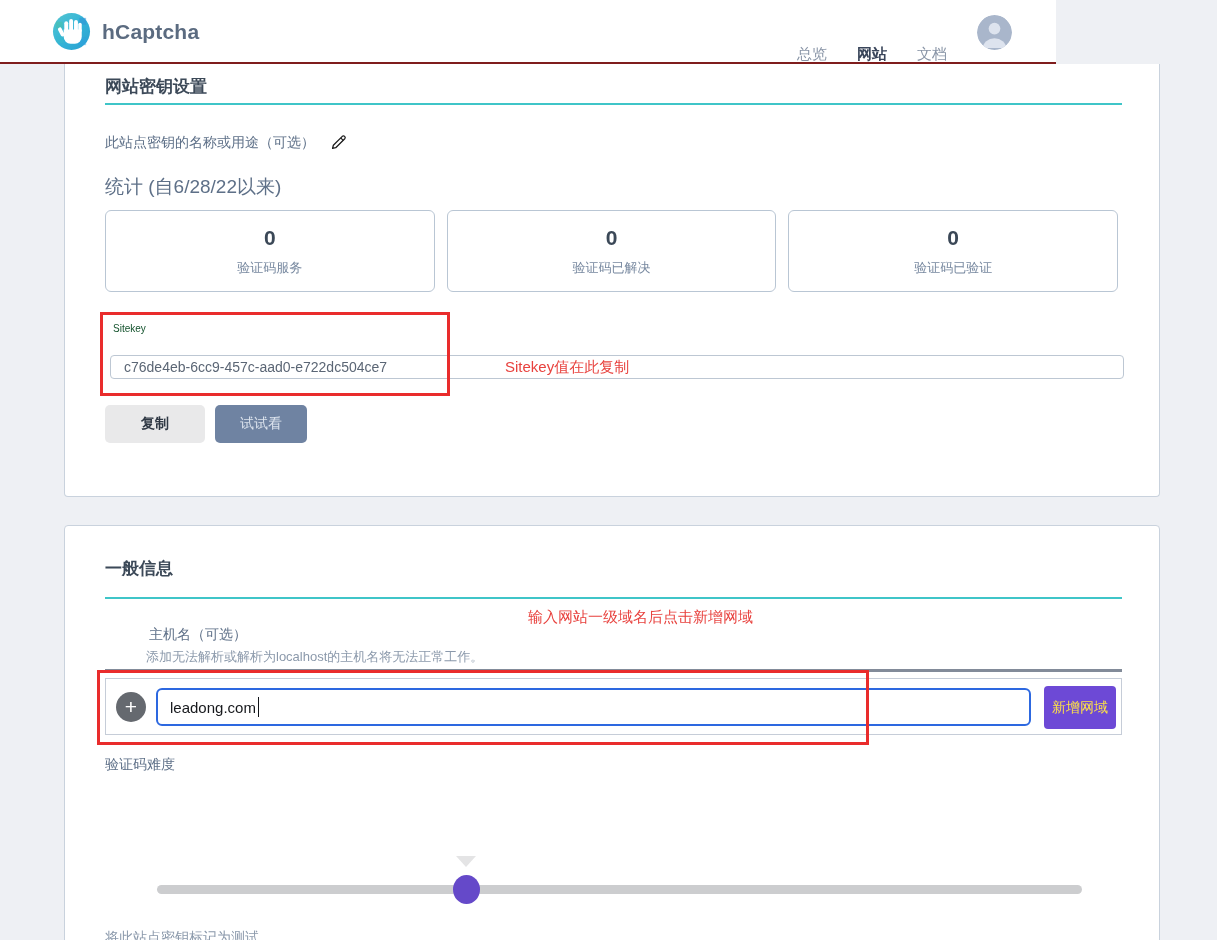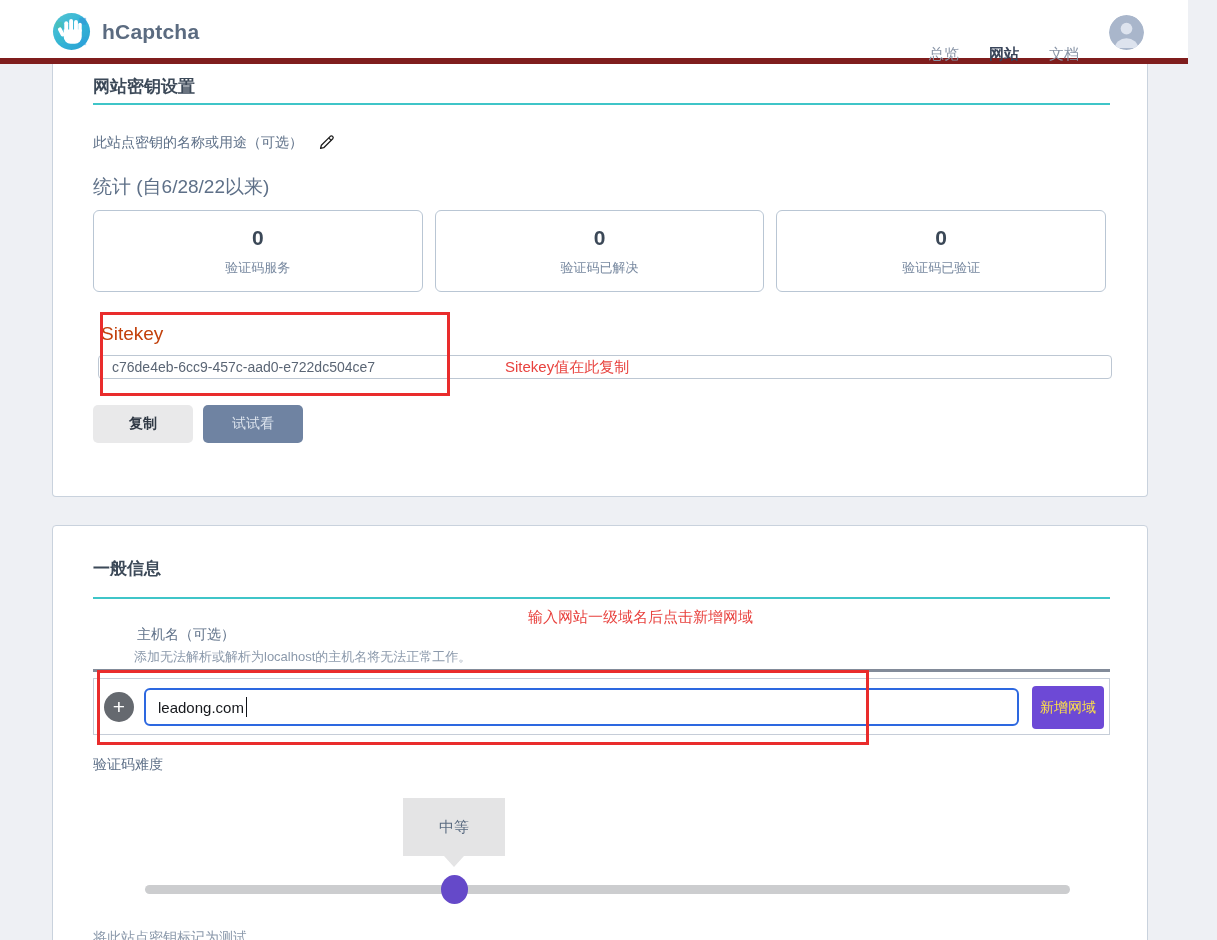--- a/index.html
+++ b/index.html
@@ -1,32 +1,32 @@
 <!DOCTYPE html>
 <html><head>
 <meta charset="utf-8">
 <style>
   * { margin:0; padding:0; box-sizing:border-box; }
   body { font-family:"Liberation Sans","DejaVu Sans",sans-serif; }
   .page { position:relative; width:1217px; height:940px; background:#eef0f4; overflow:hidden; }
   .abs { position:absolute; }
 
   
-  .navbar { position:absolute; top:0; left:0; width:1188px; height:64px; background:#ffffff;
-            border-bottom:6px solid #7f1d1d; z-index:6; }
+  .navbar { position:absolute; top:0; left:0; width:1056px; height:64px; background:#ffffff;
+            border-bottom:2px solid #7f1d1d; z-index:6; }
   .brand { position:absolute; left:52px; top:12px; display:flex; align-items:center; gap:11px; cursor:pointer; }
   .logo { width:39px; height:39px; display:block; }
   .brand-text { font-size:21px; font-weight:bold; color:#5b6b80; letter-spacing:.2px; }
   .navlinks { position:absolute; right:44px; top:0; height:64px; display:flex; align-items:center; gap:30px; }
   .navlink { font-size:15px; color:#8894a6; text-decoration:none; cursor:pointer;margin-top:44px; }
   .navlink.active { color:#39455a; font-weight:bold; }
   .avatar { width:35px; height:35px; border-radius:50%; overflow:hidden; cursor:pointer; display:block; }
 
   
-  .card { position:absolute; left:52px; width:1096px; background:#ffffff;
+  .card { position:absolute; left:64px; width:1096px; background:#ffffff;
           border:1px solid #c9d2dd; border-radius:4px; }
   .card1 { top:64px; height:433px; border-top:none; border-radius:0 0 4px 4px; }
   .card2 { top:525px; height:500px; }
 
   .sec-title { font-size:17px; font-weight:bold; color:#3c4958; }
   .teal-line { height:2px; background:#3fc5c8; }
 
   .muted-label { font-size:14px; color:#5e7088; }
   .hint { font-size:13px; color:#8b99ab; }
 
@@ -40,21 +40,21 @@
   .stat-value { font-size:21px; font-weight:bold; color:#3b4857; }
   .stat-label { font-size:13px; color:#7889a0; margin-top:9px; }
 
   .text-input { display:block; width:1014px; height:24px; border:1px solid #bdc7d3; border-radius:4px;
                 background:#fff; padding:0 13px; font-size:14px; color:#5b6675;
                 font-family:"Liberation Sans","DejaVu Sans",sans-serif; outline:none; }
 
   .btn { display:flex; align-items:center; justify-content:center; border:none; border-radius:5px;
          font-size:14px; cursor:pointer; font-family:inherit; }
   .btn-copy { width:100px; height:38px; background:#e9e9ea; color:#2f3844; font-weight:bold; }
-  .btn-try  { width:100px; height:38px; background:#6f83a2; color:#dde4ee; }
+  .btn-try  { width:92px; height:38px; background:#6f83a2; color:#dde4ee; }
   .btn-add  { width:72px; height:43px; background:#6d49d6; color:#fde047; border-radius:4px; }
 
   
   .thick-divider { height:3px; background:#828b99; }
   .host-box { border:1px solid #c6cdd8; background:#fff; }
   .plus-circle { width:30px; height:30px; border-radius:50%; background:#65696f; color:#fff;
                  display:flex; align-items:center; justify-content:center;
                  font-size:21px; line-height:1; cursor:pointer; padding-bottom:2px; }
   .host-input { display:flex; align-items:center; width:875px; height:38px;
                 border:2px solid #2d68e0; border-radius:6px; background:#fff;
@@ -138,21 +138,21 @@
       <div class="stat-card">
         <div class="stat-value">0</div>
         <div class="stat-label">验证码已解决</div>
       </div>
       <div class="stat-card">
         <div class="stat-value">0</div>
         <div class="stat-label">验证码已验证</div>
       </div>
     </div>
 
-    <div class="abs" style="left:48px; top:259px; font-size:19px; color:#c2410c;">Sitekey</div>
+    <div class="abs" style="left:48px; top:259px; font-size:10px; color:#14532d;">Sitekey</div>
     <input class="text-input abs" style="left: 45px; top: 291px;" readonly="" value="c76de4eb-6cc9-457c-aad0-e722dc504ce7">
 
     <button class="btn btn-copy abs" style="left:40px; top:341px;">复制</button>
     <button class="btn btn-try abs" style="left:150px; top:341px;">试试看</button>
   </section>
 
   <section class="card card2">
     <h2 class="sec-title abs" style="left:40px; top:31px;">一般信息</h2>
     <div class="teal-line abs" style="left:40px; top:71px; width:1017px;"></div>
 
@@ -165,21 +165,20 @@
       <div class="plus-circle abs" style="left:10px; top:13px;">+</div>
       <div class="host-input abs" style="left:50px; top:9px;">
         <span>leadong.com</span>
           <span class="caret"></span>
       </div>
       <button class="btn btn-add abs" style="left:938px; top:7px;">新增网域</button>
     </div>
 
     <div class="muted-label abs" style="left:40px; top:230px;">验证码难度</div>
 
-    <div class="tooltip abs" style="left:350px; top:272px;">中等</div>
     <div class="tooltip-arrow abs" style="left:391px; top:330px;"></div>
 
     <div class="slider-track abs" style="left:92px; top:359px;"></div>
     <div class="slider-thumb abs" style="left:388px; top:349px;"></div>
 
     <div class="hint abs" style="left:40px; top:403px; font-size:14px;">将此站点密钥标记为测试</div>
   </section>
 
   <div class="anno-box abs" style="left:100px; top:312px; width:350px; height:84px;"></div>
   <div class="anno-text abs" style="left:505px; top:358px;">Sitekey值在此复制</div>

